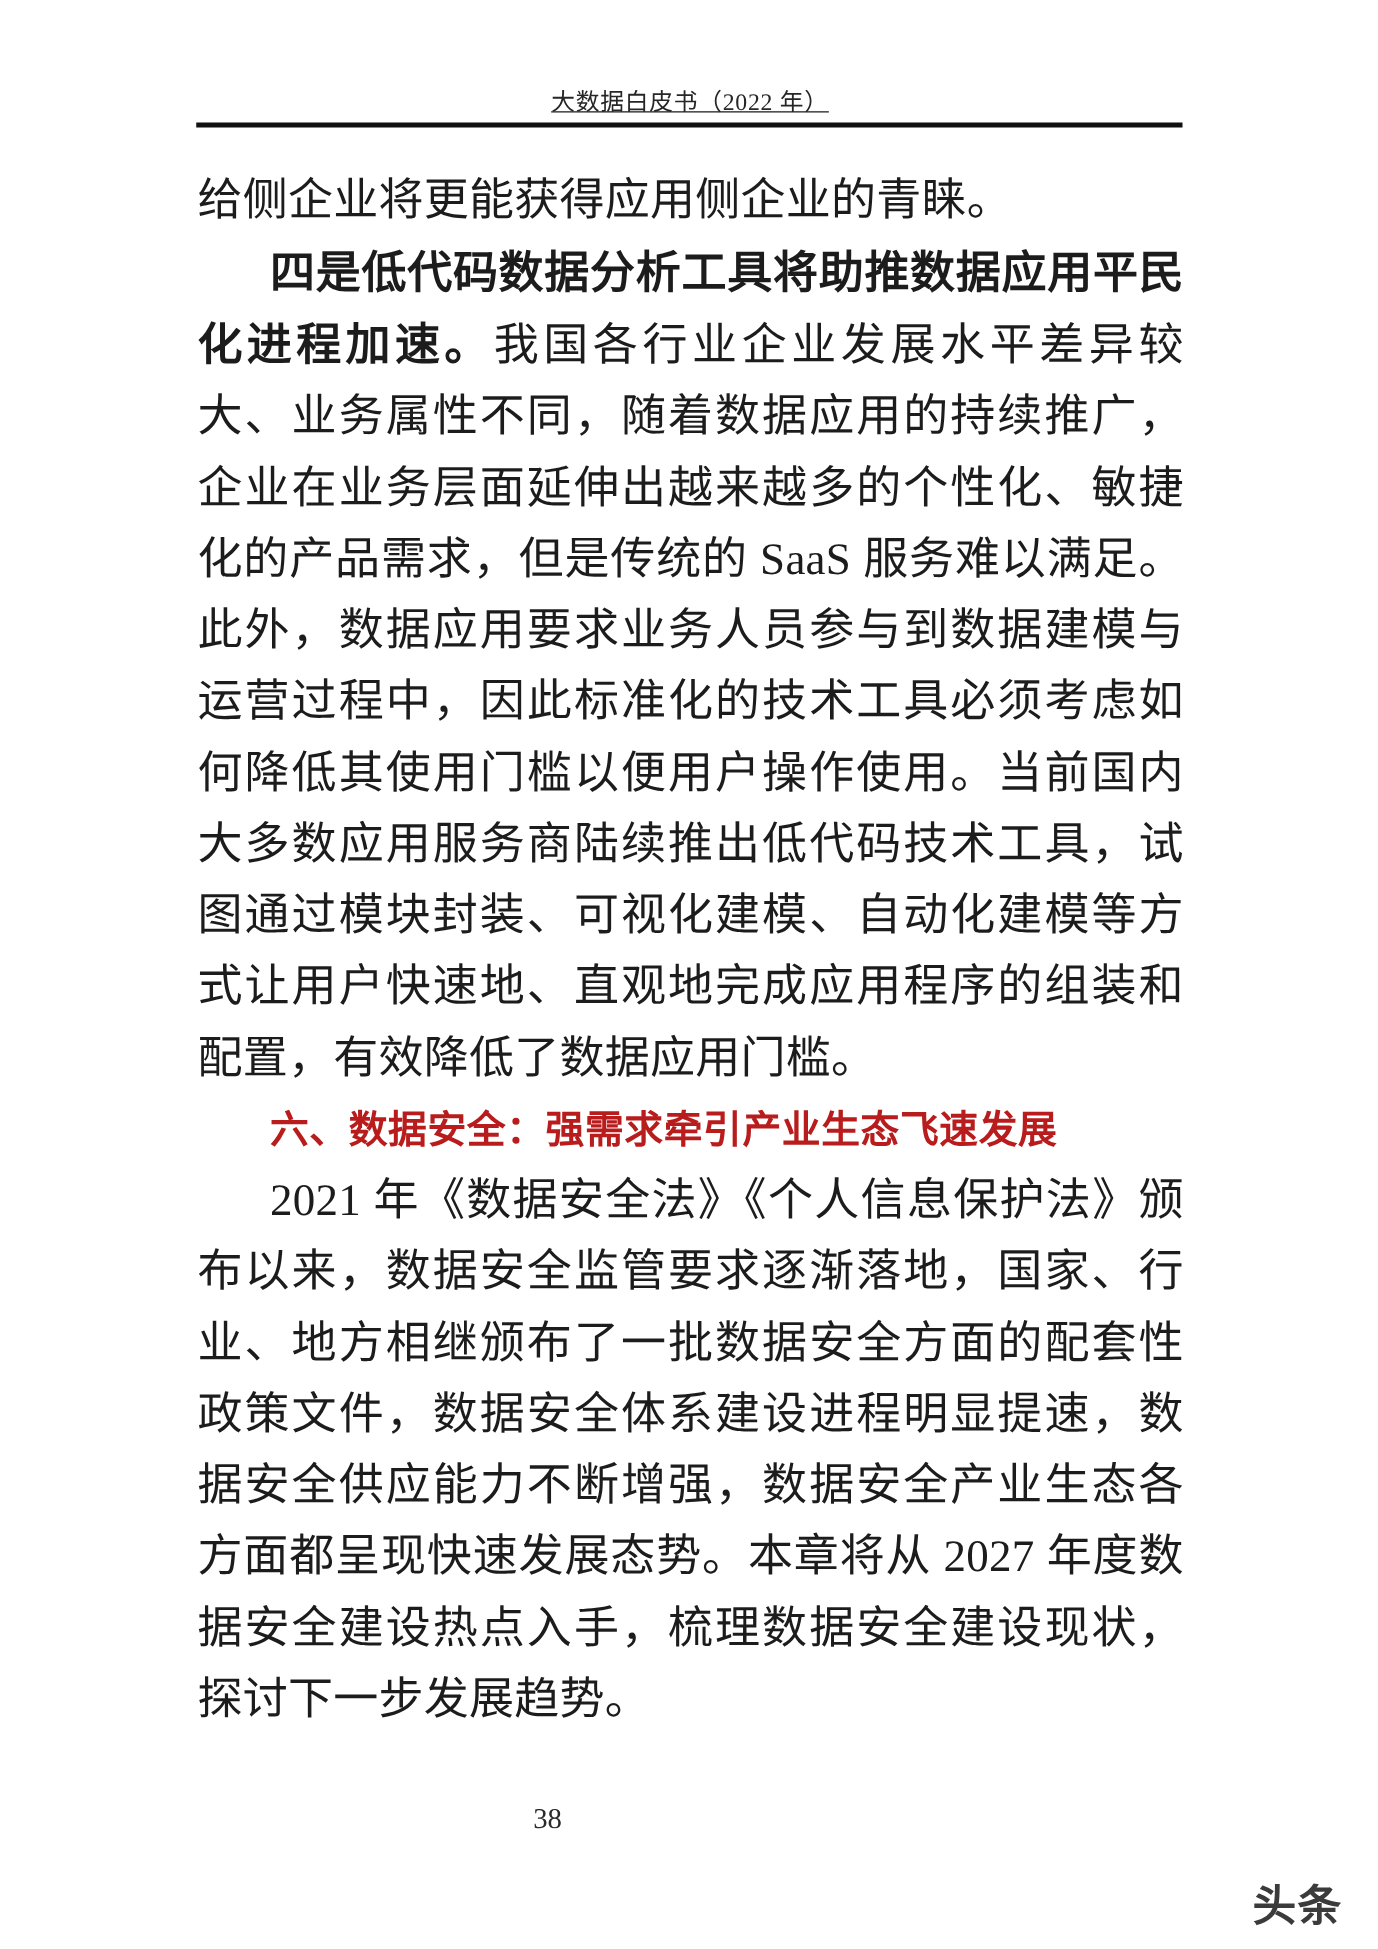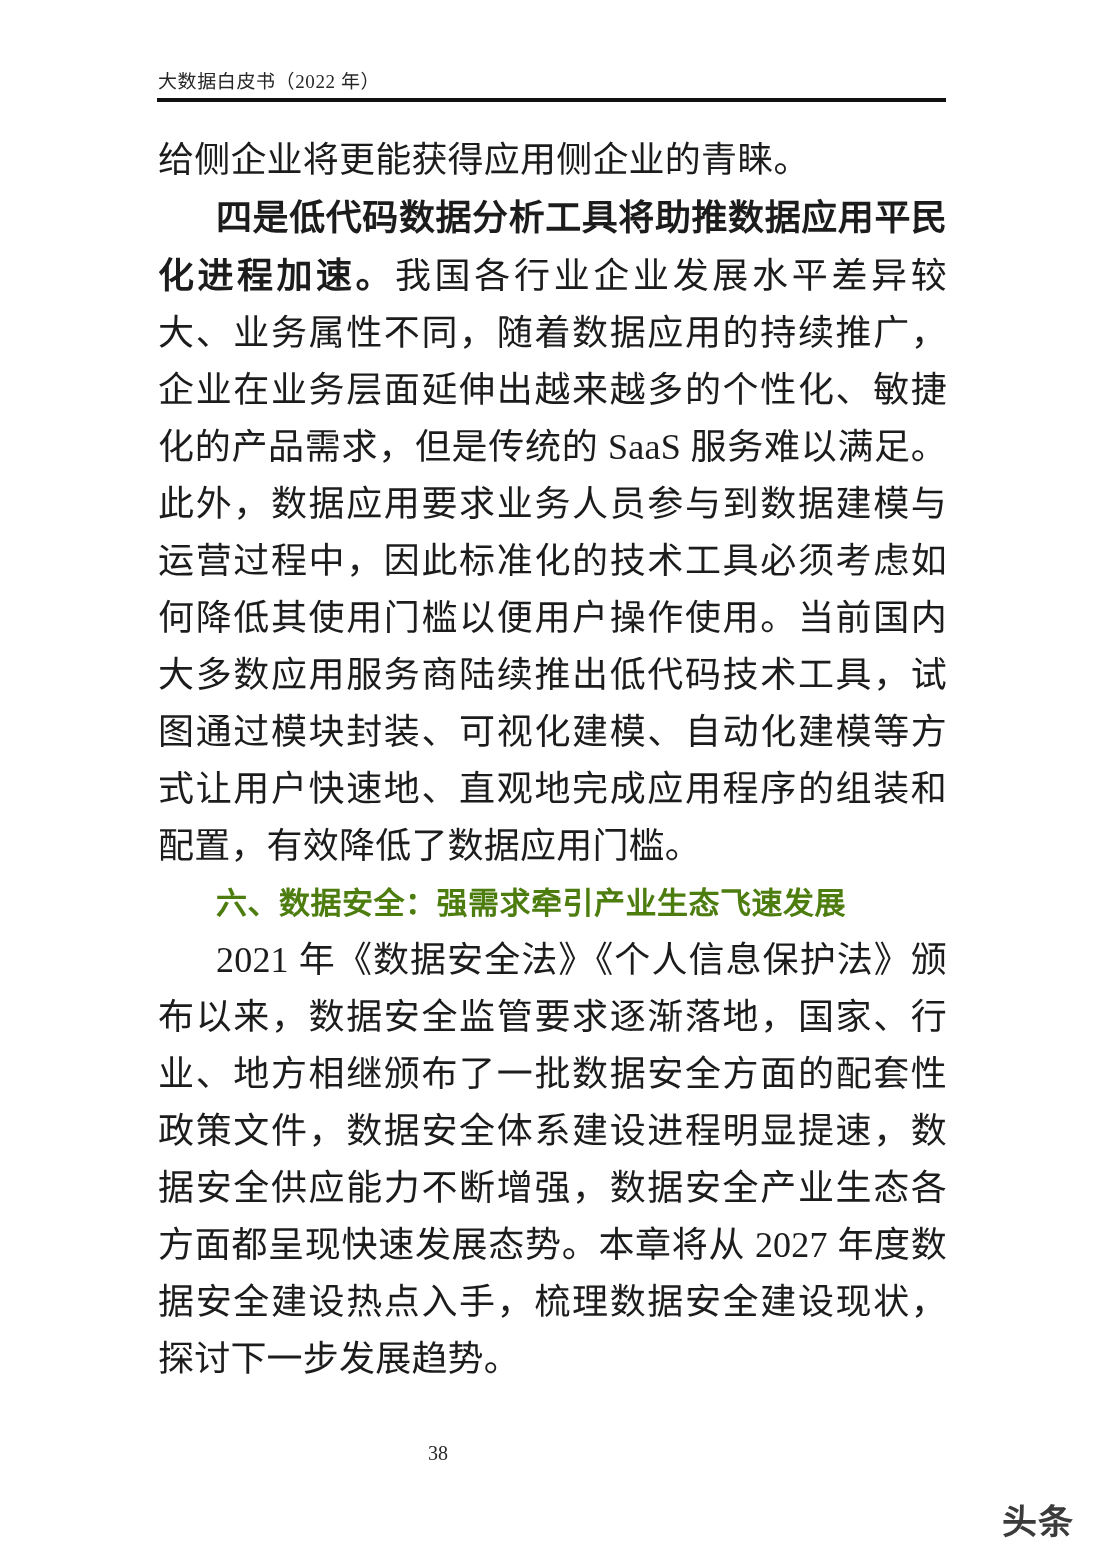--- a/index.html
+++ b/index.html
@@ -20,20 +20,22 @@
     color: #1a1a1a;
     box-sizing: border-box;
   }
 
   
   .page-header {
     position: absolute;
     left: 158px;
     top: 66px;
     width: 788px;
+    text-align: center;
+    text-decoration: underline;
   }
   .page-header-text {
     font-family: "Liberation Serif", "DejaVu Serif", serif;
     font-size: 19px;
     letter-spacing: 0.6px;
     color: #262626;
     white-space: nowrap;
   }
   .header-rule {
     position: absolute;
@@ -74,21 +76,21 @@
     letter-spacing: 0px;
   }
 
   
   h2.section-heading {
     margin: 0;
     font-family: "Liberation Sans", "DejaVu Sans", sans-serif;
     font-weight: bold;
     font-size: 31px;
     line-height: 57px;
-    color: #4d7c0f;
+    color: #b91c1c;
     text-indent: 58px;
     letter-spacing: 0.5px;
   }
 
   h3.subsection-heading {
     margin: 0;
     font-family: "Liberation Serif", "DejaVu Serif", serif;
     font-weight: bold;
     font-size: 30px;
     line-height: 57px;
@@ -104,33 +106,33 @@
   .gap-para           { margin-top: 2px; }
 
   
   .page-number {
     position: absolute;
     left: 0;
     top: 1442px;
     width: 876px;
     text-align: center;
     font-family: "Liberation Serif", "DejaVu Serif", serif;
-    font-size: 20px;
+    font-size: 23px;
     color: #2a2a2a;
   }
 
   
   .watermark {
     position: absolute;
     right: 28px;
     bottom: 16px;
     display: flex;
     align-items: center;
     gap: 10px;
-    font-family: Liberation Mono, monospace;
+    font-family: Liberation Serif, serif;
     font-weight: bold;
     font-size: 35px;
     line-height: 1;
     color: #2b2b2b;
     opacity: 0.92;
     letter-spacing: 1px;
     white-space: nowrap;
   }
   .watermark .wm-brand,
   .watermark .wm-handle {

